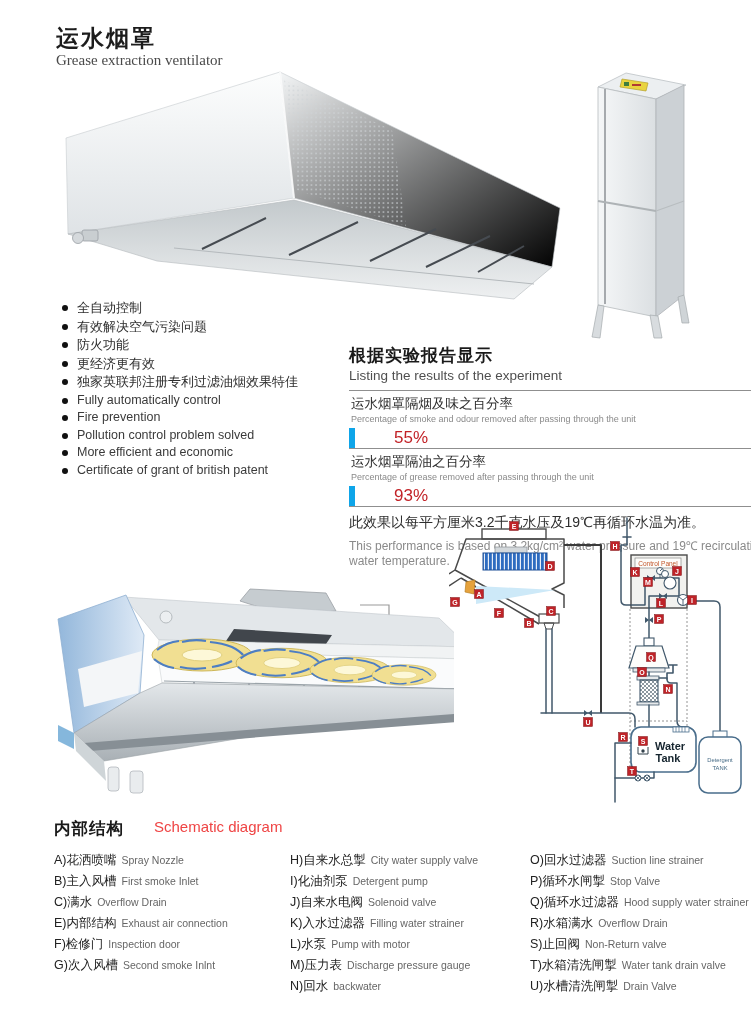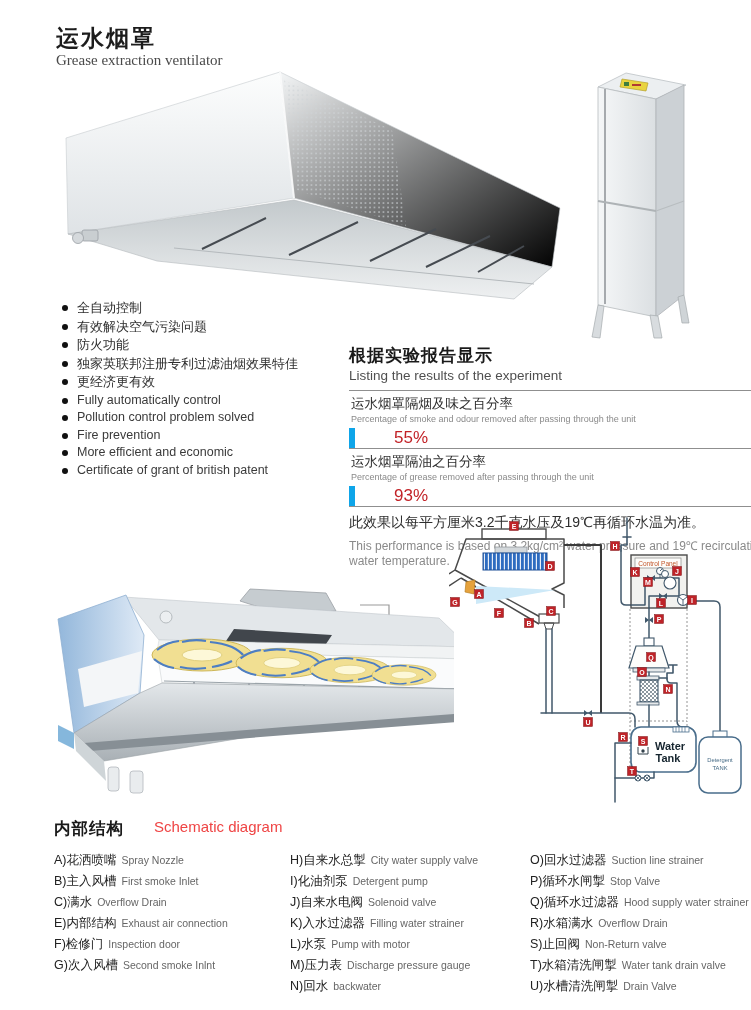--- a/index.html
+++ b/index.html
@@ -115,27 +115,27 @@
     <polygon points="12,250 18,251 14,283 6,282" fill="#d8dcdf" stroke="#a5aaae" stroke-width="0.7"></polygon>
     <polygon points="64,260 72,261 76,283 68,283" fill="#d8dcdf" stroke="#a5aaae" stroke-width="0.7"></polygon>
     <polygon points="92,242 98,240 103,268 96,268" fill="#cfd4d7" stroke="#a5aaae" stroke-width="0.7"></polygon>
   </svg>
 
   <div class="abs feat" style="left:26px;top:299px;width:300px;">
     <ul class="feat-zh">
       <li>全自动控制</li>
       <li>有效解决空气污染问题</li>
       <li>防火功能</li>
+      <li>更经济更有效</li>
       <li>独家英联邦注册专利过滤油烟效果特佳</li>
-      <li>更经济更有效</li>
     </ul>
     <ul class="feat-en">
       <li>Fully automatically control</li>
+      <li>Fire prevention</li>
       <li>Pollution control problem solved</li>
-      <li>Fire prevention</li>
       <li>More efficient and economic</li>
       <li>Certificate of grant of british patent</li>
     </ul>
   </div>
 
   <div class="abs res" style="left:315px;top:344px;">
     <div class="res-title-zh">根据实验报告显示</div>
     <div class="res-title-en">Listing the results of the experiment</div>
     <div class="res-table">
       <div class="res-row">

